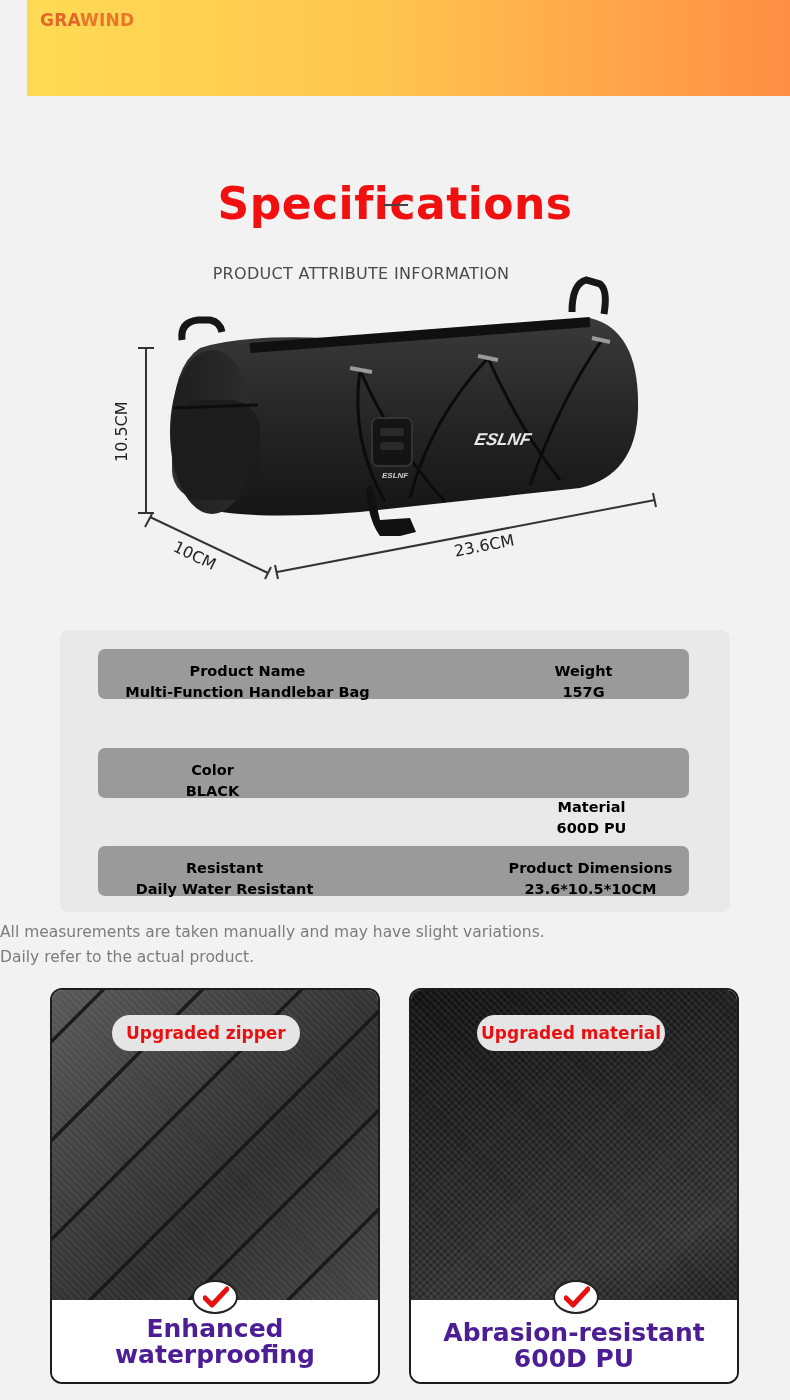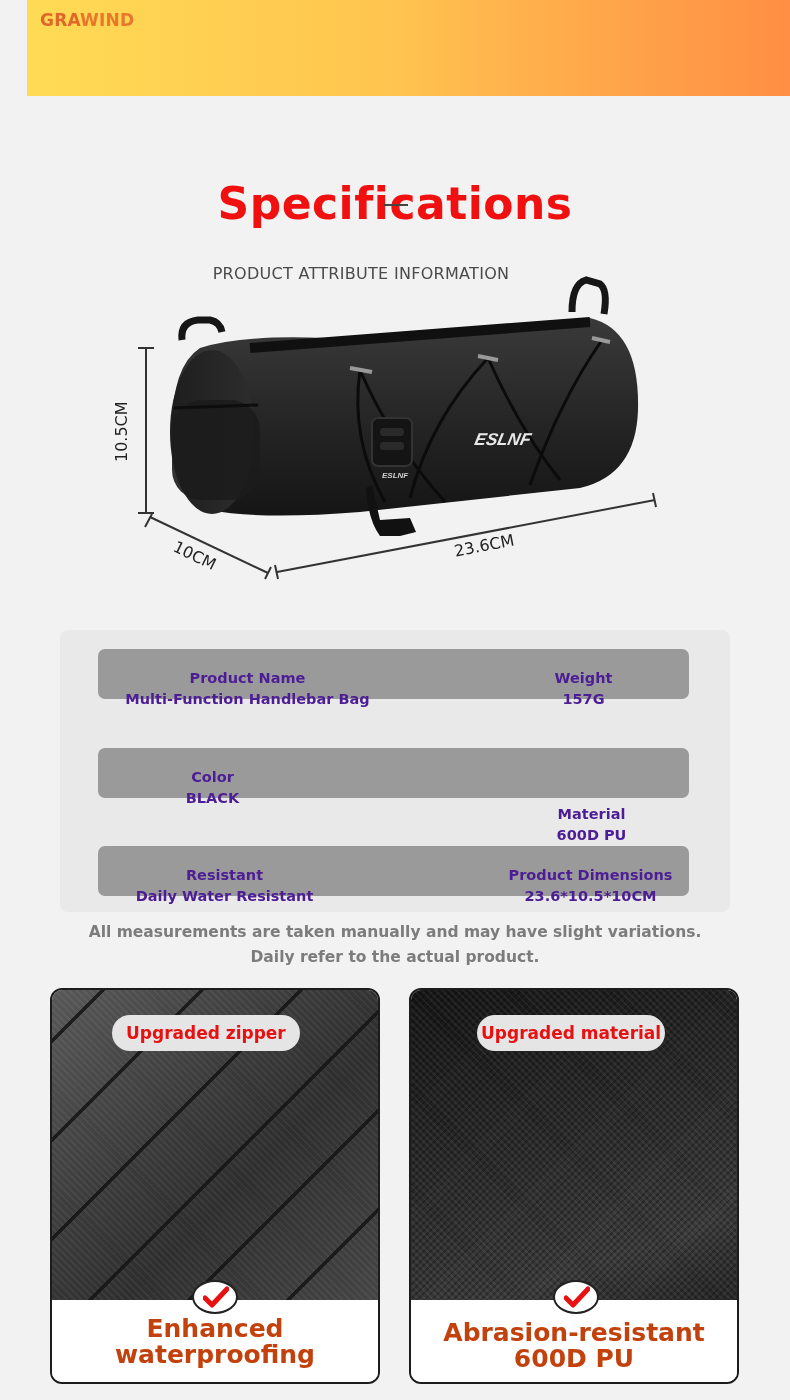--- a/index.html
+++ b/index.html
@@ -16,44 +16,44 @@
 
   .title { position: absolute; left: 0; width: 790px; top: 136px; text-align: center; font-size: 44px; font-weight: bold; color: #f01010; letter-spacing: 0.5px; margin-top: 42px; }
   .title-rule { position: absolute; left: 384px; top: 204px; width: 24px; height: 2px; background: #444; }
   .subtitle { position: absolute; left: 0; width: 722px; top: 216px; text-align: center; font-size: 16px; color: #4a4a4a; letter-spacing: 0.3px; margin-top: 48px; }
 
   .figure { position: absolute; left: 110px; top: 270px; width: 570px; height: 320px; }
   .dim-label { position: absolute; font-size: 16px; color: #222; white-space: nowrap; }
 
   .spec-panel { position: absolute; left: 60px; top: 630px; width: 670px; height: 282px; background: #e9e9e9; border-radius: 8px; }
   .spec-row { position: absolute; left: 98px; width: 591px; height: 50px; background: #9b9a9a; border-radius: 7px; }
-  .cell { position: absolute; top: 19px; text-align: center; font-size: 14.5px; font-weight: bold; color: #4c1d95; line-height: 21px; padding-left: 25px; }
+  .cell { position: absolute; top: 12px; text-align: center; font-size: 14.5px; font-weight: bold; color: #000000; line-height: 21px; padding-left: 25px; }
   .cell .k, .cell .v { display: block; white-space: nowrap; }
 
-  .note { position: absolute; left: 0; width: 790px; text-align: center; font-size: 15.5px; font-weight: bold; color: #7c7c7c; }
+  .note { position: absolute; left: 0; width: 790px; text-align: left; font-size: 15.5px; font-weight: normal; color: #7c7c7c; }
 
   .card { position: absolute; top: 988px; width: 330px; height: 396px; border: 2px solid #1c1c1c; border-radius: 12px; overflow: hidden; background: #fff; }
   .card .photo { position: absolute; left: 0; top: 0; width: 100%; height: 310px; }
   .card-left .photo {
     background:
       repeating-linear-gradient(135deg, rgba(0,0,0,0) 0 34px, rgba(20,20,20,0.85) 34px 38px, rgba(0,0,0,0) 38px 70px),
       repeating-linear-gradient(45deg, rgba(255,255,255,0.05) 0 2px, rgba(0,0,0,0) 2px 5px),
       linear-gradient(135deg, #585858 0%, #3a3a3a 40%, #2e2e2e 60%, #454545 100%);
   }
   .card-right .photo {
     background:
       repeating-linear-gradient(45deg, rgba(255,255,255,0.06) 0 2px, rgba(0,0,0,0) 2px 5px),
       repeating-linear-gradient(-45deg, rgba(0,0,0,0.25) 0 2px, rgba(0,0,0,0) 2px 5px),
       linear-gradient(160deg, #151515 0%, #2c2c2c 50%, #3a3a3a 80%, #262626 100%);
   }
   .pill { position: absolute; top: 25px; height: 36px; padding: 0 14px; background: #e5e5e5; border-radius: 18px; font-size: 17px; font-weight: bold; color: #e81010; line-height: 36px; white-space: nowrap; }
   .card-foot { position: absolute; left: 0; top: 310px; width: 100%; height: 86px; background: #fff; }
   .check { position: absolute; top: 290px; width: 46px; height: 34px; border: 2px solid #222; border-radius: 50%; background: #fff; }
   .check svg { position: absolute; left: 9px; top: 4px; }
-  .foot-text { position: absolute; left: 0; width: 100%; top: 326px; text-align: center; font-size: 25px; font-weight: bold; color: #c2410c; line-height: 26px; }
+  .foot-text { position: absolute; left: 0; width: 100%; top: 326px; text-align: center; font-size: 25px; font-weight: bold; color: #4c1d95; line-height: 26px; }
   .foot-text span { display: block; }
 </style>
 </head>
 <body>
 
 <div class="topbar">
   <div class="brand"><span class="a">GRA</span><span>WIND</span></div>
 </div>
 
 <div class="title">Specifications</div>

